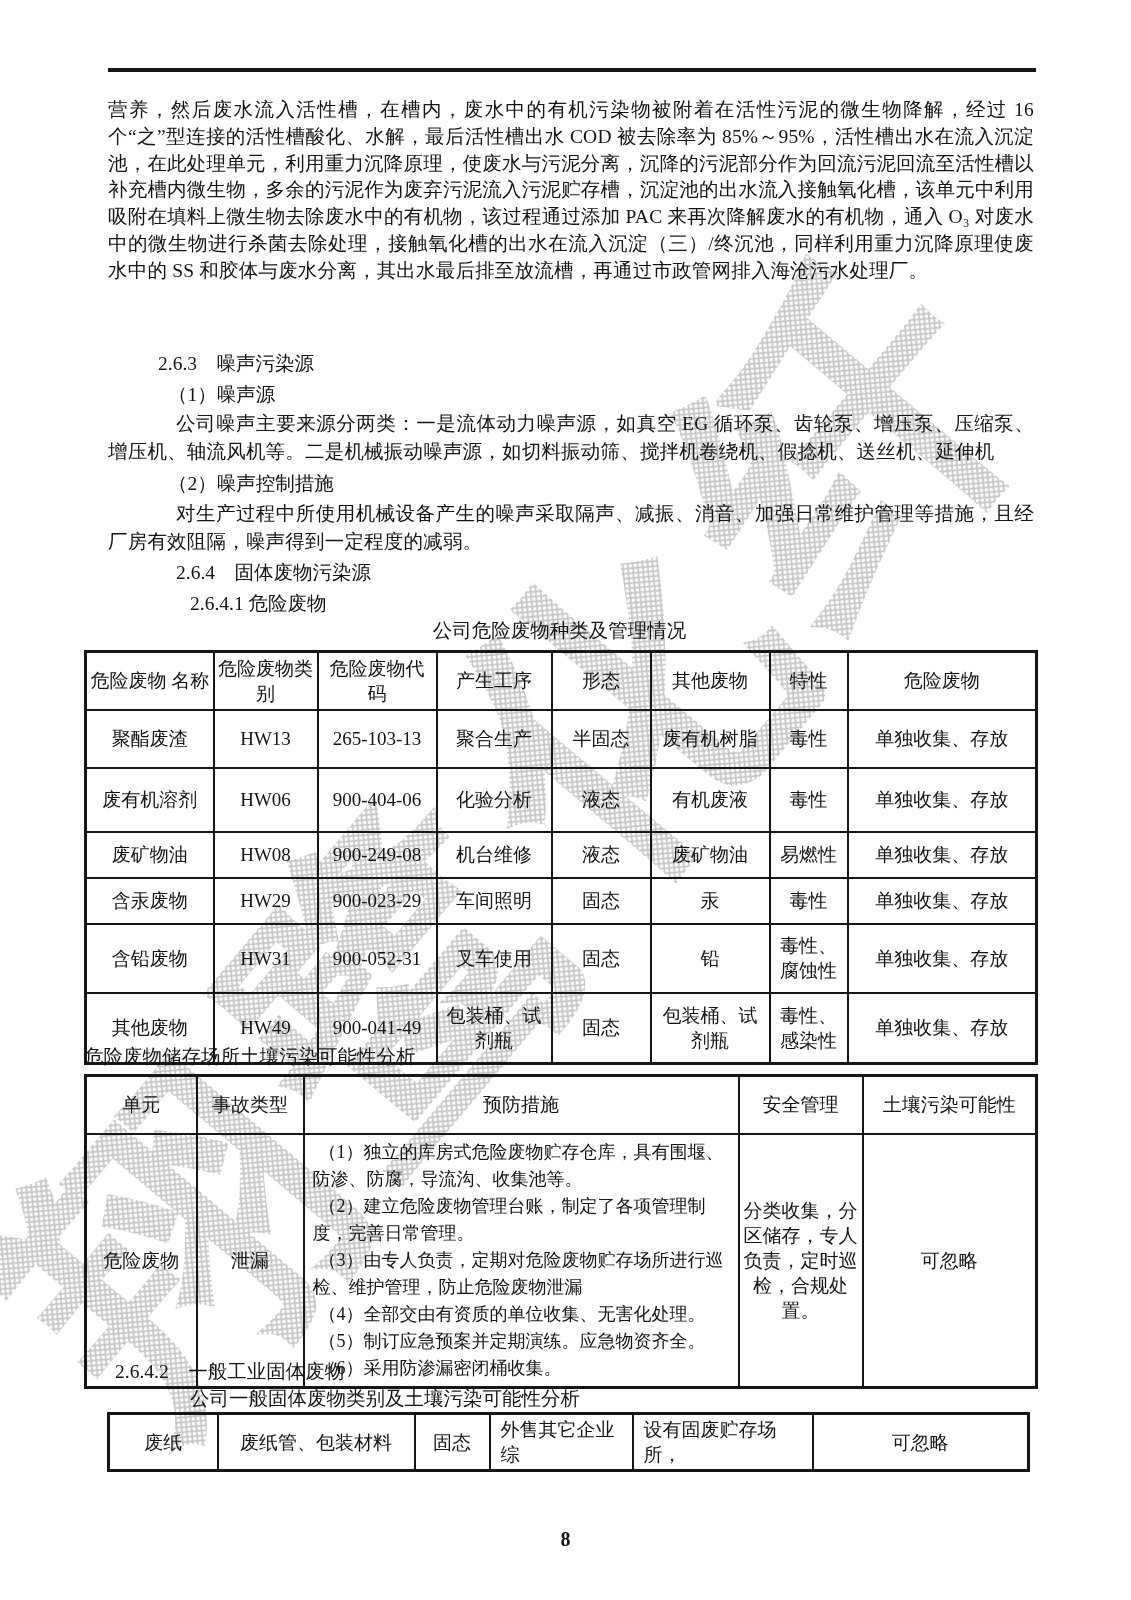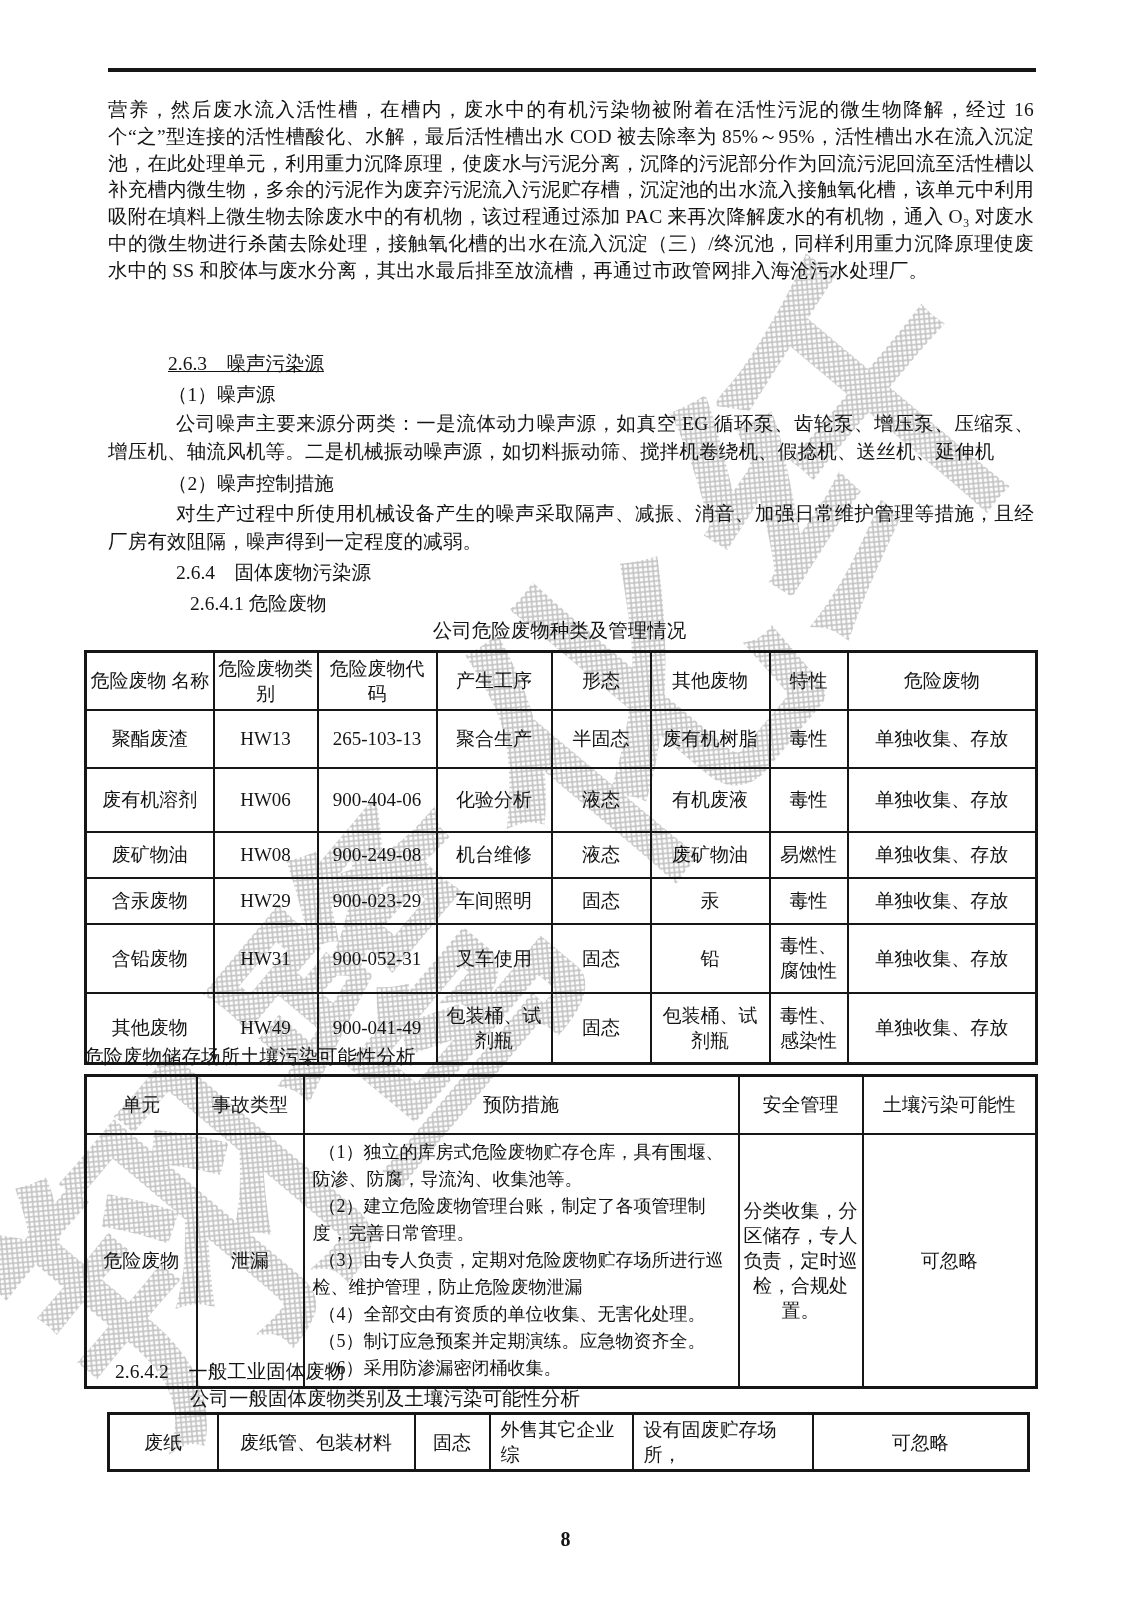--- a/index.html
+++ b/index.html
@@ -38,21 +38,21 @@
   .para.indent { text-indent: 68px; }
   .p-intro { top: 97px; }
   .p-noise { top: 410px; line-height: 28px; }
   .p-noise-ctl { top: 500px; line-height: 28px; }
   .heading {
     position: absolute;
     font-size: 19.5px;
     line-height: 28px;
     white-space: nowrap;
   }
-  .h-263 { left: 168px; top: 350px; text-decoration: underline; }
+  .h-263 { left: 158px; top: 350px; }
   .h-noise-src { left: 168px; top: 381px; }
   .h-noise-ctl { left: 168px; top: 470px; text-align: right; }
   .h-264 { left: 176px; top: 559px; }
   .h-2641 { left: 190px; top: 590px; }
   .h-2642 { left: 115px; top: 1358px; }
   .tbl-title {
     position: absolute;
     font-size: 19.5px;
     line-height: 26px;
     white-space: nowrap;

